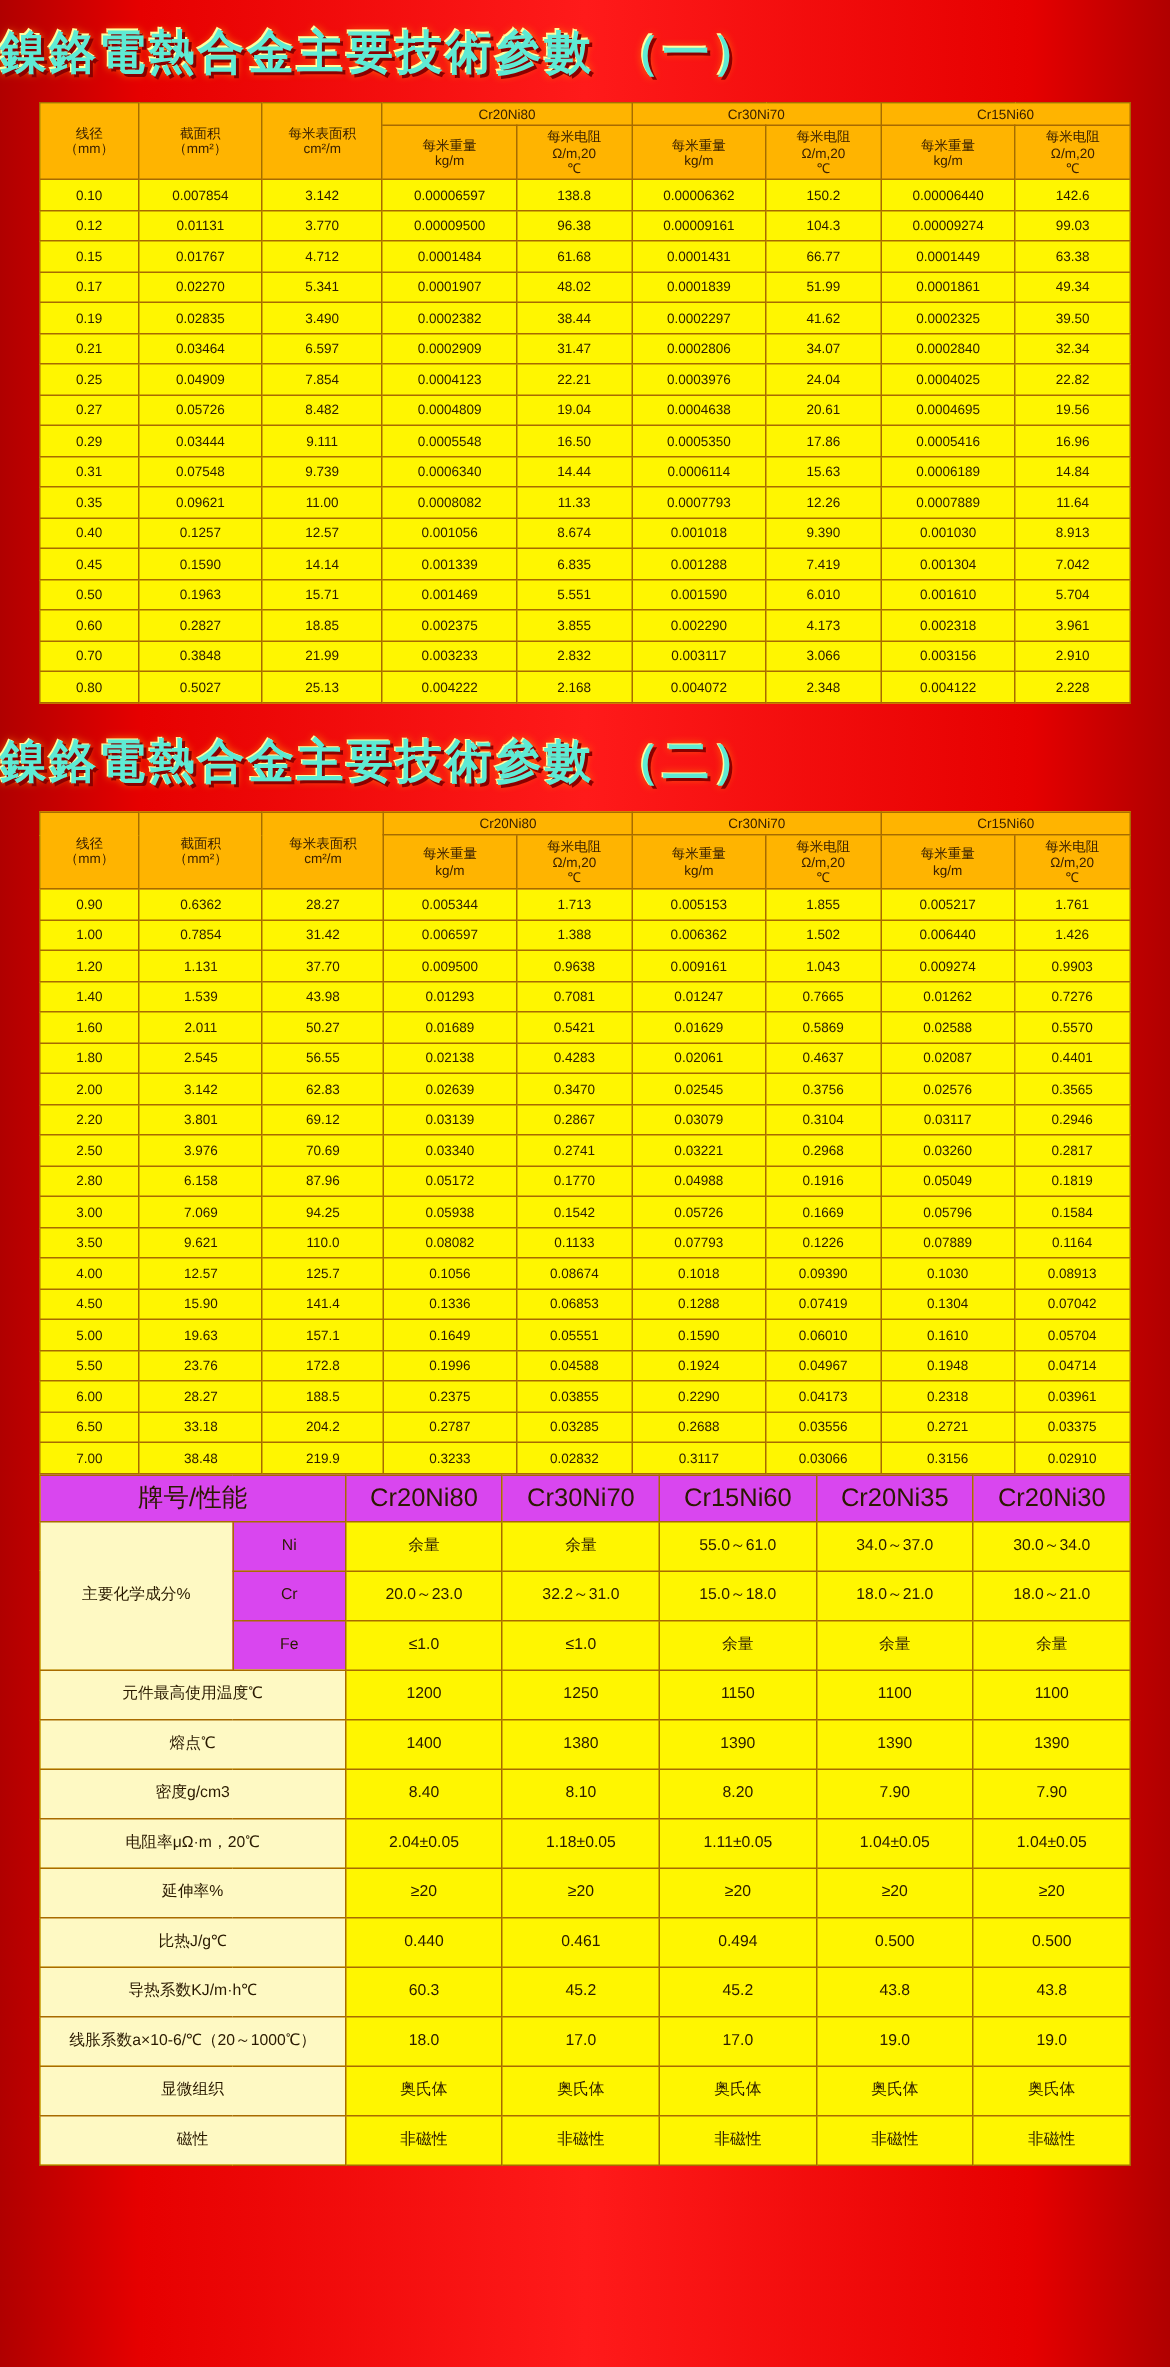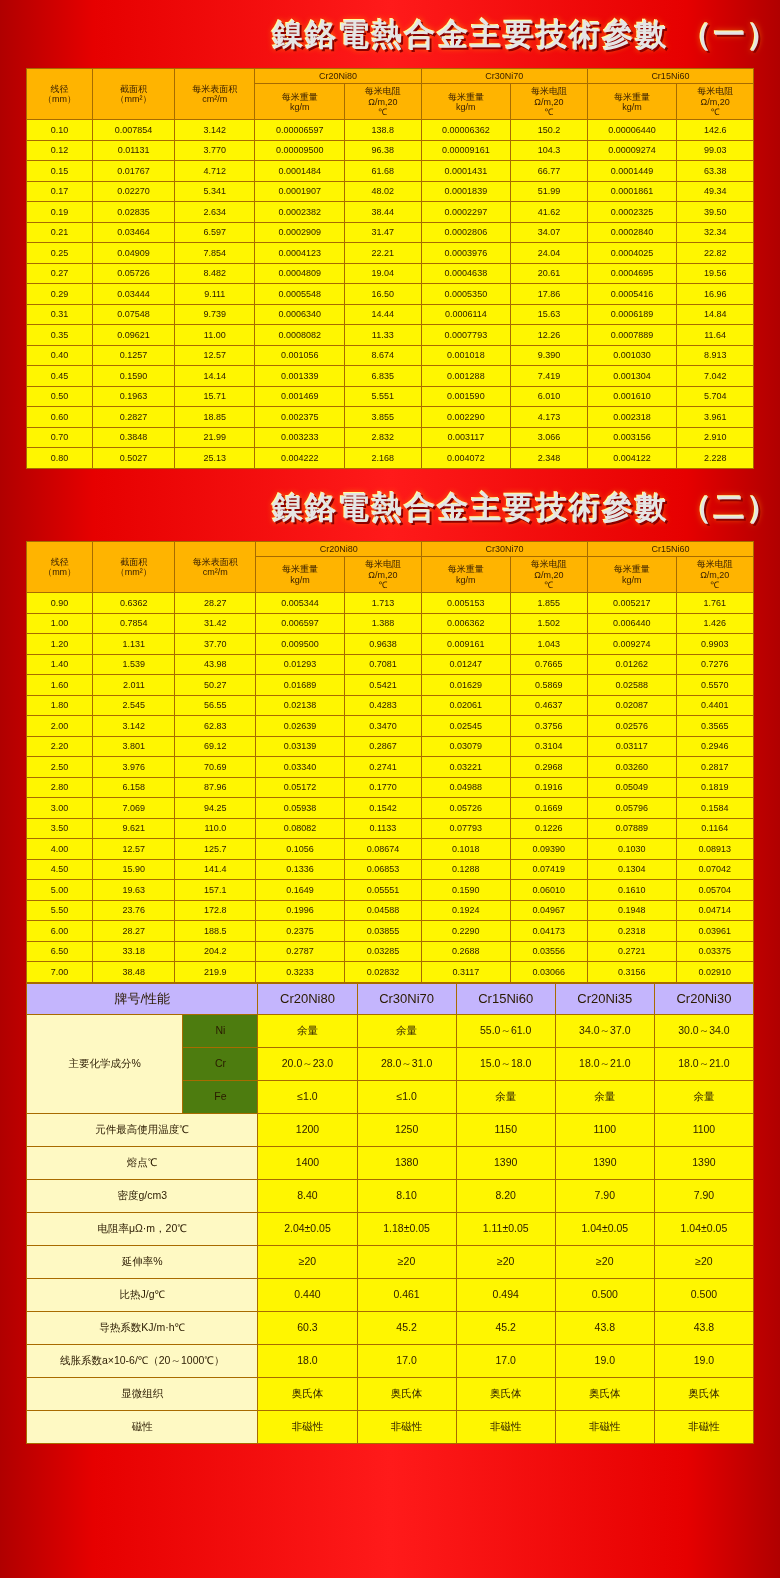--- a/index.html
+++ b/index.html
@@ -15,25 +15,25 @@
     overflow: hidden;
     position: relative;
   }
   .page {
     width: 780px;
     position: relative;
   }
 
   
   .title {
-    text-align: right;
+    text-align: left;
     font-family: "DejaVu Serif", serif;
     font-weight: bold;
     letter-spacing: 2px;
-    color: #e5e5e5;
+    color: #5eead4;
     text-shadow:
       2px 2px 0 #8a0000,
       -1px -1px 0 #ffffa0,
       0 0 6px #ff8c00;
   }
   .title-1 { font-size: 31px; padding: 14px 0 12px; }
   .title-2 { font-size: 31px; padding: 18px 0 12px; }
   .title-3 { font-size: 33px; padding: 18px 0 14px; }
 
   
@@ -87,31 +87,31 @@
     color: #2a1a00;
   }
   table.phys th, table.phys td {
     border: 1px solid #a86b00;
     text-align: center;
     vertical-align: middle;
     padding: 4px 2px;
     line-height: 1.25;
   }
   table.phys thead th {
-    background: #c4b5fd;
+    background: #d946ef;
     font-weight: normal;
-    font-size: 13px;
+    font-size: 17px;
     height: 22px;
   }
   table.phys td.rowhead {
     background: #fef9c3;
     font-size: 10.5px;
   }
   table.phys td.sub {
-    background: #4d7c0f;
+    background: #d946ef;
     width: 70px;
   }
   table.phys tbody td {
     height: 24px;
   }
 </style>
 </head>
 <body>
 
 <div class="page">
@@ -209,21 +209,21 @@
             <td>0.0001907</td>
             <td>48.02</td>
             <td>0.0001839</td>
             <td>51.99</td>
             <td>0.0001861</td>
             <td>49.34</td>
           </tr>
           <tr>
             <td>0.19</td>
             <td>0.02835</td>
-            <td>2.634</td>
+            <td>3.490</td>
             <td>0.0002382</td>
             <td>38.44</td>
             <td>0.0002297</td>
             <td>41.62</td>
             <td>0.0002325</td>
             <td>39.50</td>
           </tr>
           <tr>
             <td>0.21</td>
             <td>0.03464</td>
@@ -645,21 +645,21 @@
             <td class="sub">Ni</td>
             <td>余量</td>
             <td>余量</td>
             <td>55.0～61.0</td>
             <td>34.0～37.0</td>
             <td>30.0～34.0</td>
           </tr>
           <tr>
             <td class="sub">Cr</td>
             <td>20.0～23.0</td>
-            <td>28.0～31.0</td>
+            <td>32.2～31.0</td>
             <td>15.0～18.0</td>
             <td>18.0～21.0</td>
             <td>18.0～21.0</td>
           </tr>
           <tr>
             <td class="sub">Fe</td>
             <td>≤1.0</td>
             <td>≤1.0</td>
             <td>余量</td>
             <td>余量</td>

